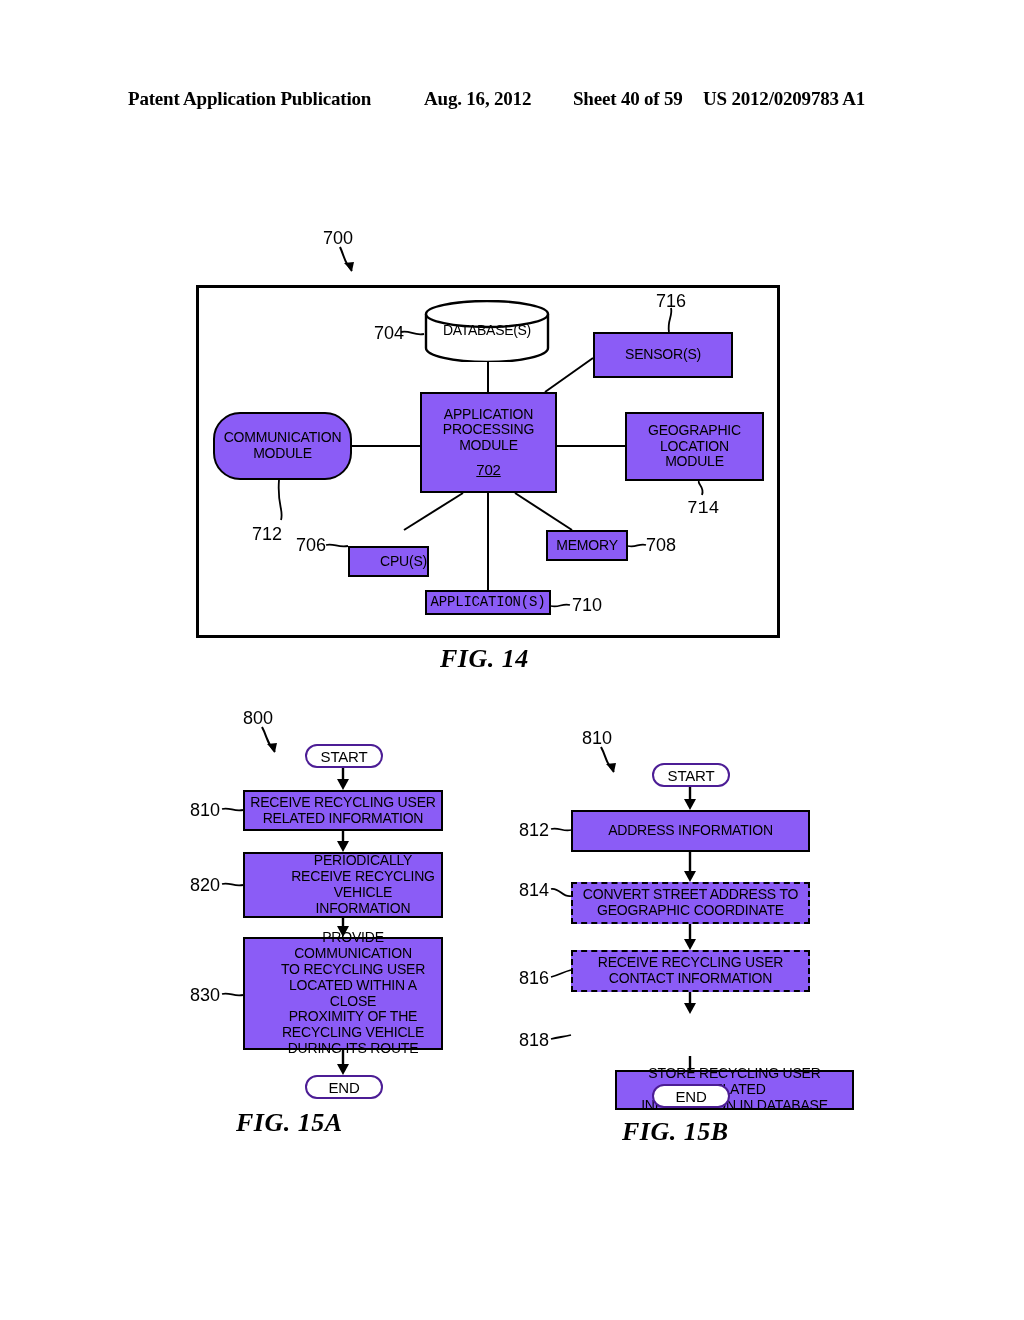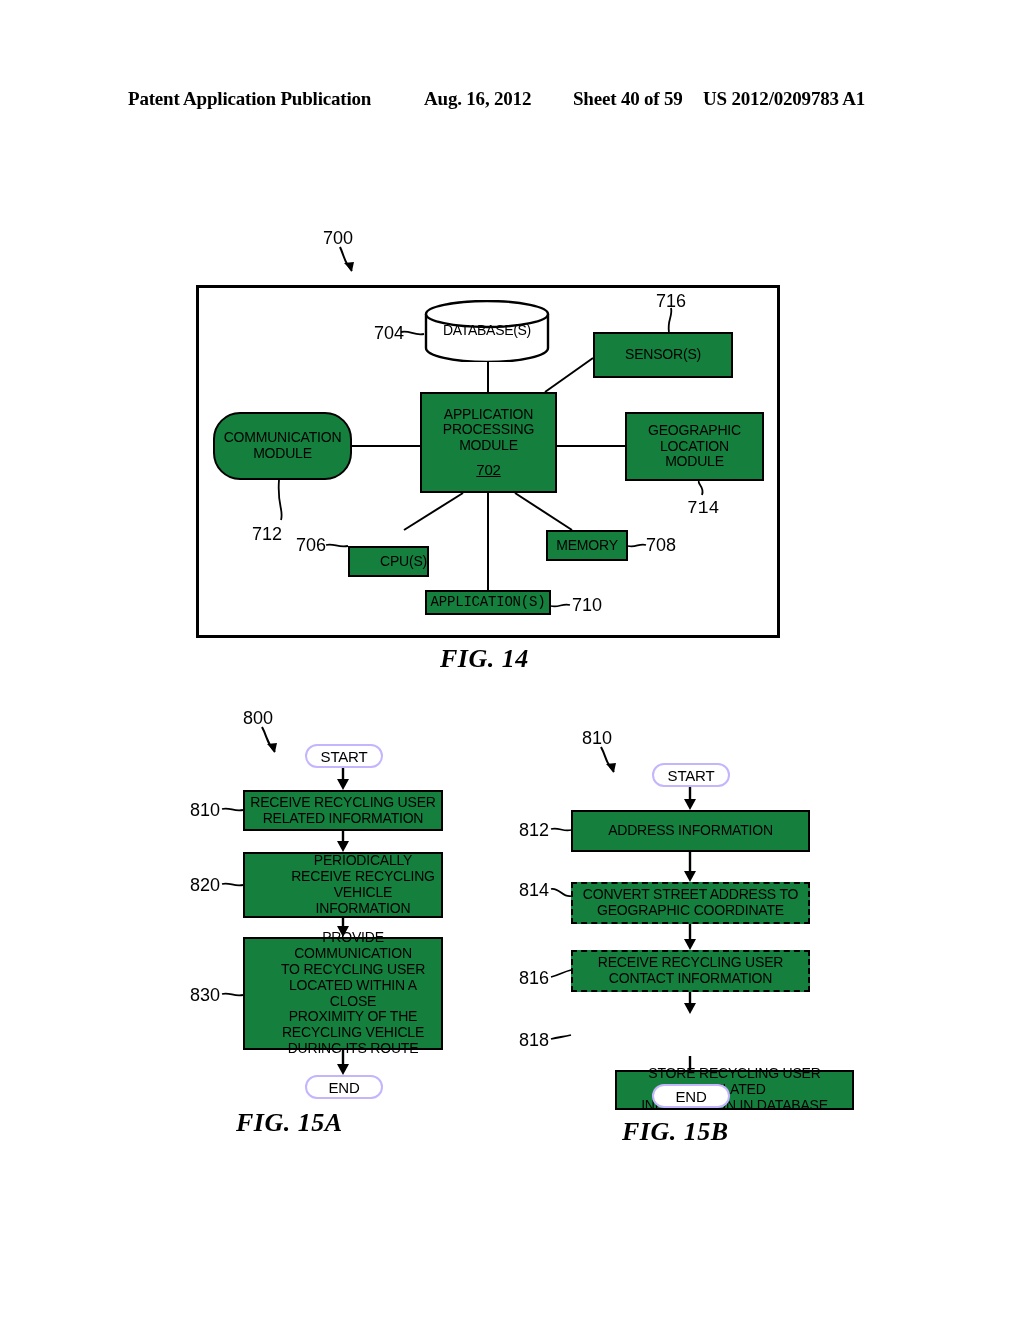--- a/index.html
+++ b/index.html
@@ -32,33 +32,33 @@
   #patent-header .hdr-pub   { position: absolute; left: 128px; top: 0; }
   #patent-header .hdr-date  { position: absolute; left: 424px; top: 0; }
   #patent-header .hdr-sheet { position: absolute; left: 573px; top: 0; }
   #patent-header .hdr-num   { position: absolute; left: 703px; top: 0; }
 
   
   .box {
     position: absolute;
     box-sizing: border-box;
     border: 2px solid #000;
-    background: #15803d;
+    background: #8b5cf6;
     display: flex;
     align-items: center;
     justify-content: center;
     text-align: center;
     line-height: 1.14;
     letter-spacing: -0.2px;
   }
   .box.dashed { border-style: dashed; border-width: 2px; }
   .pill {
     position: absolute;
     box-sizing: border-box;
-    border: 2px solid #c4b5fd;
+    border: 2px solid #4c1d95;
     border-radius: 14px;
     background: #fff;
     display: flex;
     align-items: center;
     justify-content: center;
     text-align: center;
     letter-spacing: -0.2px;
   }
   .frame {
     position: absolute;

